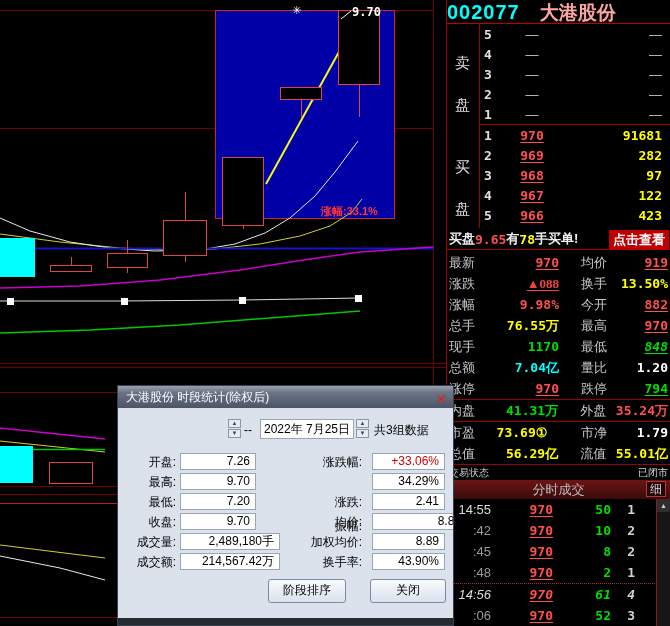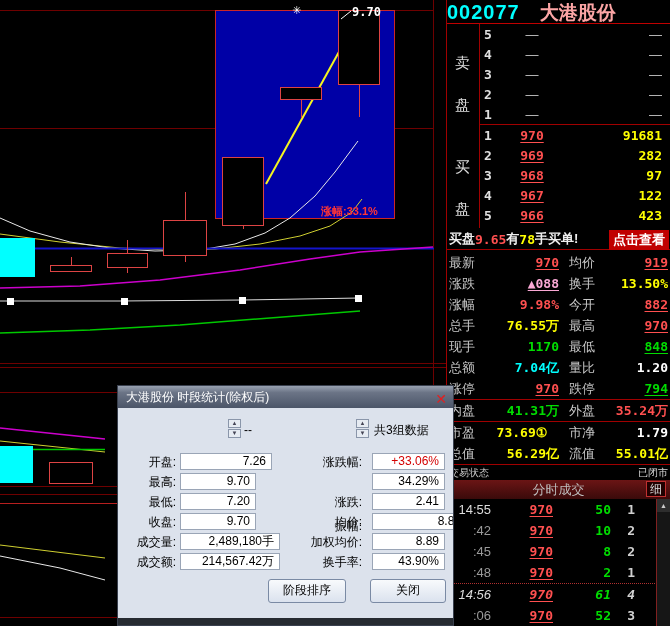--- a/index.html
+++ b/index.html
@@ -35,21 +35,21 @@
   .dash{color:#c8c8c8;}
   .bp{color:#ff5050;}
   .bv{color:#ffff00;}
   #alert{position:absolute;left:0;top:229px;width:100%;height:21px;border-bottom:1px solid #a00000;
          font-size:13px;font-weight:bold;display:flex;align-items:center;white-space:nowrap;padding-left:2px;box-sizing:border-box;}
   #alert .act{position:absolute;right:1px;top:1px;background:#c00000;color:#fff;padding:1px 4px;font-size:13px;}
   #stats{position:absolute;left:0;top:252px;width:100%;}
   .s-row{display:flex;align-items:center;height:21px;font-size:13px;white-space:nowrap;}
   .s-row .sl{width:36px;padding-left:2px;color:#c8c8c8;}
   .s-row .sv1{width:74px;text-align:right;font-size:13px;}
-  .s-row .sl2{margin-left:8px;}
+  .s-row .sl2{margin-left:20px;}
   .s-row .sv2{flex:1;text-align:right;padding-right:2px;font-size:13px;}
   .s-sep{height:0;border-top:1px solid #a00000;}
   #status-row{display:flex;height:15px;align-items:center;font-size:10px;border-bottom:1px solid #a00000;padding-bottom:2px;}
   #status-row .lab{padding-left:2px;color:#c8c8c8;}
   #status-row .val{flex:1;text-align:right;color:#dcdcdc;padding-right:2px;}
   #tick-header{position:absolute;left:0;top:480px;width:100%;height:19px;
                background:linear-gradient(#6b1515,#3a0a0a);color:#c0c0c0;font-size:13px;}
   #tick-header .tt-title{display:block;text-align:center;line-height:19px;}
   #tick-header .detail{position:absolute;right:4px;top:1px;border:1px solid #c03030;color:#ddd;
                        font-size:12px;line-height:14px;padding:0 3px;background:#200000;}
@@ -247,41 +247,41 @@
 
     <div id="stats">
         <div class="s-row">
           <span class="sl">最新</span>
           <span class="sv1 num u" style="color: rgb(255, 80, 80);">970</span>
           <span class="sl sl2">均价</span>
           <span class="sv2 num u" style="color: rgb(255, 80, 80);">919</span>
         </div>
         <div class="s-row">
           <span class="sl">涨跌</span>
-          <span class="sv1 num u" style="color: #f9a8d4;">▲088</span>
+          <span class="sv1 num u" style="color: #ef4444; font-family: Liberation Serif, serif;">▲088</span>
           <span class="sl sl2">换手</span>
           <span class="sv2 num" style="color: rgb(255, 255, 0);">13.50%</span>
         </div>
         <div class="s-row">
           <span class="sl">涨幅</span>
           <span class="sv1 num" style="color: rgb(255, 80, 80);">9.98%</span>
           <span class="sl sl2">今开</span>
           <span class="sv2 num u" style="color: rgb(255, 80, 80);">882</span>
         </div>
         <div class="s-row">
           <span class="sl">总手</span>
           <span class="sv1 num" style="color: rgb(255, 255, 0);">76.55万</span>
           <span class="sl sl2">最高</span>
           <span class="sv2 num u" style="color: rgb(255, 80, 80);">970</span>
         </div>
         <div class="s-row">
           <span class="sl">现手</span>
           <span class="sv1 num" style="color: rgb(0, 221, 0);">1170</span>
           <span class="sl sl2">最低</span>
-          <span class="sv2 num u" style="color: rgb(0, 221, 0);">848</span>
+          <span class="sv2 num u" style="color: rgb(0, 221, 0); font-style: italic;">848</span>
         </div>
         <div class="s-row">
           <span class="sl">总额</span>
           <span class="sv1 num" style="color: rgb(0, 255, 255);">7.04亿</span>
           <span class="sl sl2">量比</span>
           <span class="sv2 num" style="color: rgb(255, 255, 255);">1.20</span>
         </div>
         <div class="s-row">
           <span class="sl">涨停</span>
           <span class="sv1 num u" style="color: rgb(255, 80, 80);">970</span>
@@ -366,29 +366,30 @@
     <div id="dlg-title">
       <span>大港股份 时段统计(除权后)</span>
       <span id="dlg-close">✕</span>
     </div>
 
     <div class="spin" style="left:110px;top:33px">
       <span class="upb">▲</span>
       <span class="dn">▼</span>
     </div>
     <div class="dlg-static" style="left:126px;top:37px">--</div>
+    <div class="dfield datebox" style="left:142px;top:33px;width:94px">2022年 7月25日</div>
     <div class="spin" style="left:238px;top:33px">
       <span class="upb">▲</span>
       <span class="dn">▼</span>
     </div>
     <div class="dlg-static" style="left:256px;top:36px">共3组数据</div>
 
     <div id="dlg-left-fields">
         <div class="dlabel" style="left: 2px; top: 68px; width: 56px;">开盘:</div>
-        <div class="dval" style="left: 62px; top: 67px; width: 92px;">7.26</div>
+        <div class="dval" style="left: 62px; top: 67px; width: 76px;">7.26</div>
         <div class="dlabel" style="left: 2px; top: 88px; width: 56px;">最高:</div>
         <div class="dval" style="left: 62px; top: 87px; width: 76px;">9.70</div>
         <div class="dlabel" style="left: 2px; top: 108px; width: 56px;">最低:</div>
         <div class="dval" style="left: 62px; top: 107px; width: 76px; padding-left: 40px;">7.20</div>
         <div class="dlabel" style="left: 2px; top: 128px; width: 56px;">收盘:</div>
         <div class="dval" style="left: 62px; top: 127px; width: 76px;">9.70</div>
         <div class="dlabel" style="left: 2px; top: 148px; width: 56px;">成交量:</div>
         <div class="dval" style="left: 62px; top: 147px; width: 100px;">2,489,180手</div>
         <div class="dlabel" style="left: 2px; top: 168px; width: 56px;">成交额:</div>
         <div class="dval" style="left: 62px; top: 167px; width: 100px;">214,567.42万</div>

